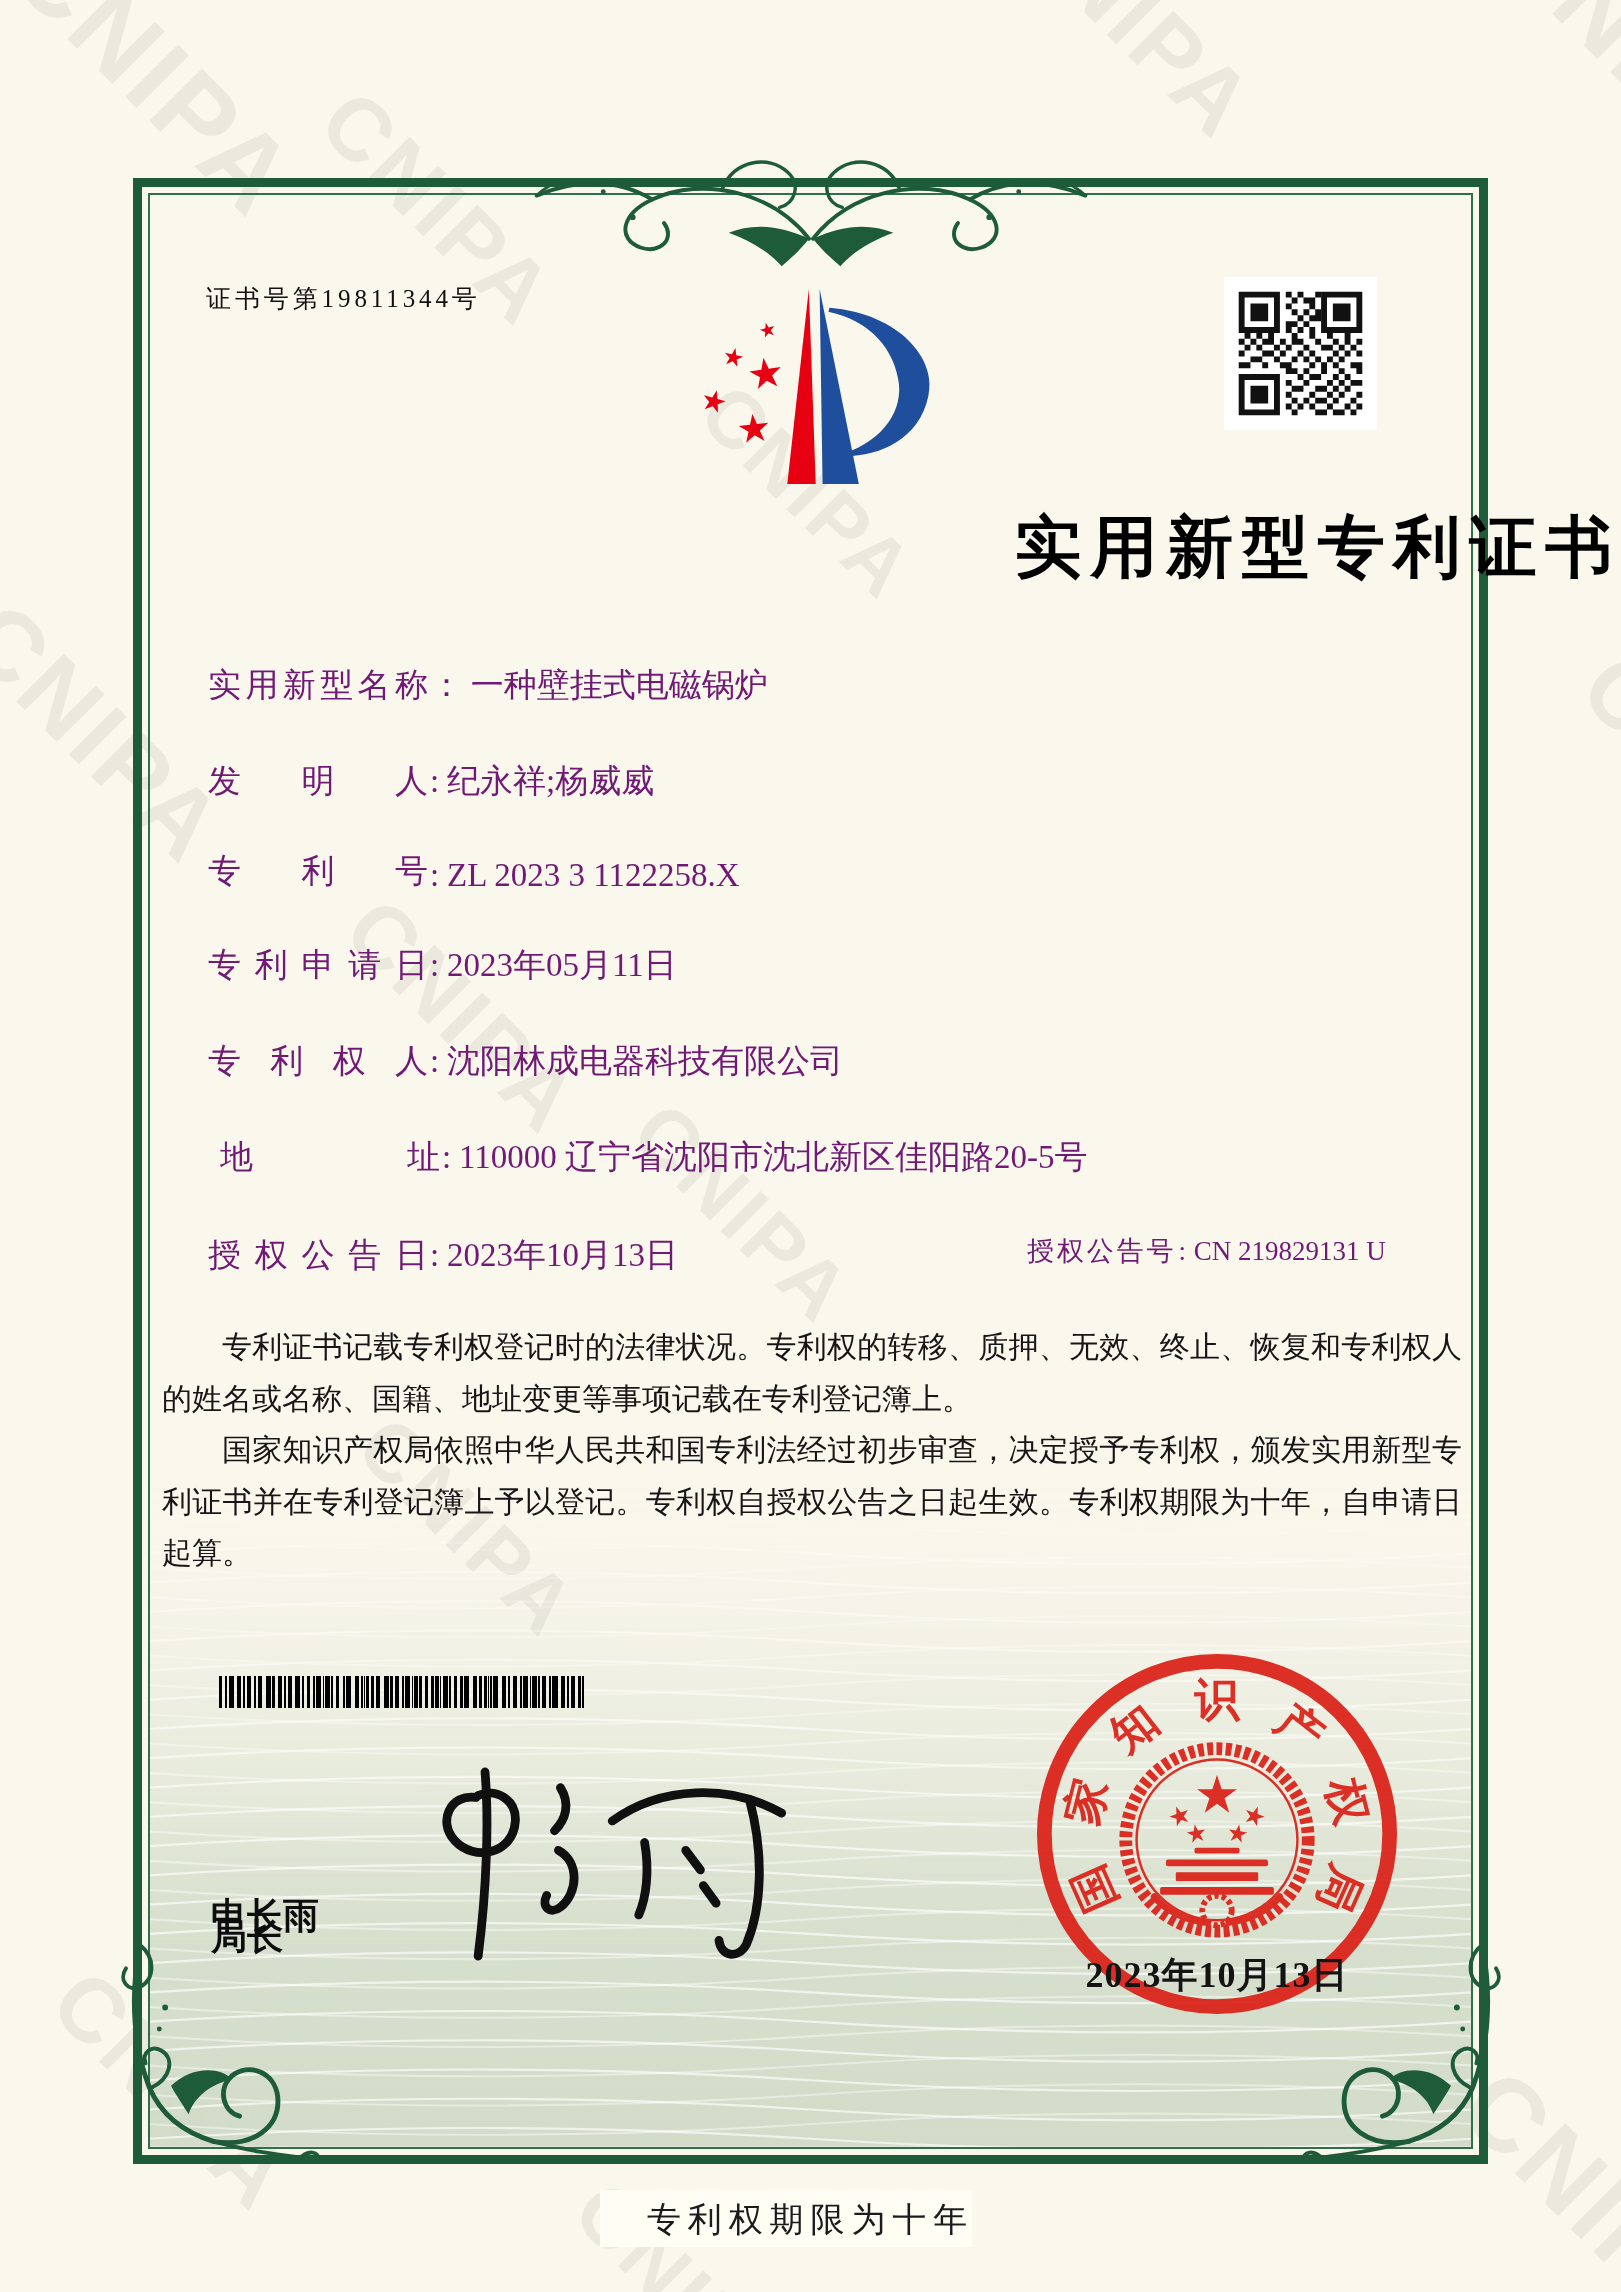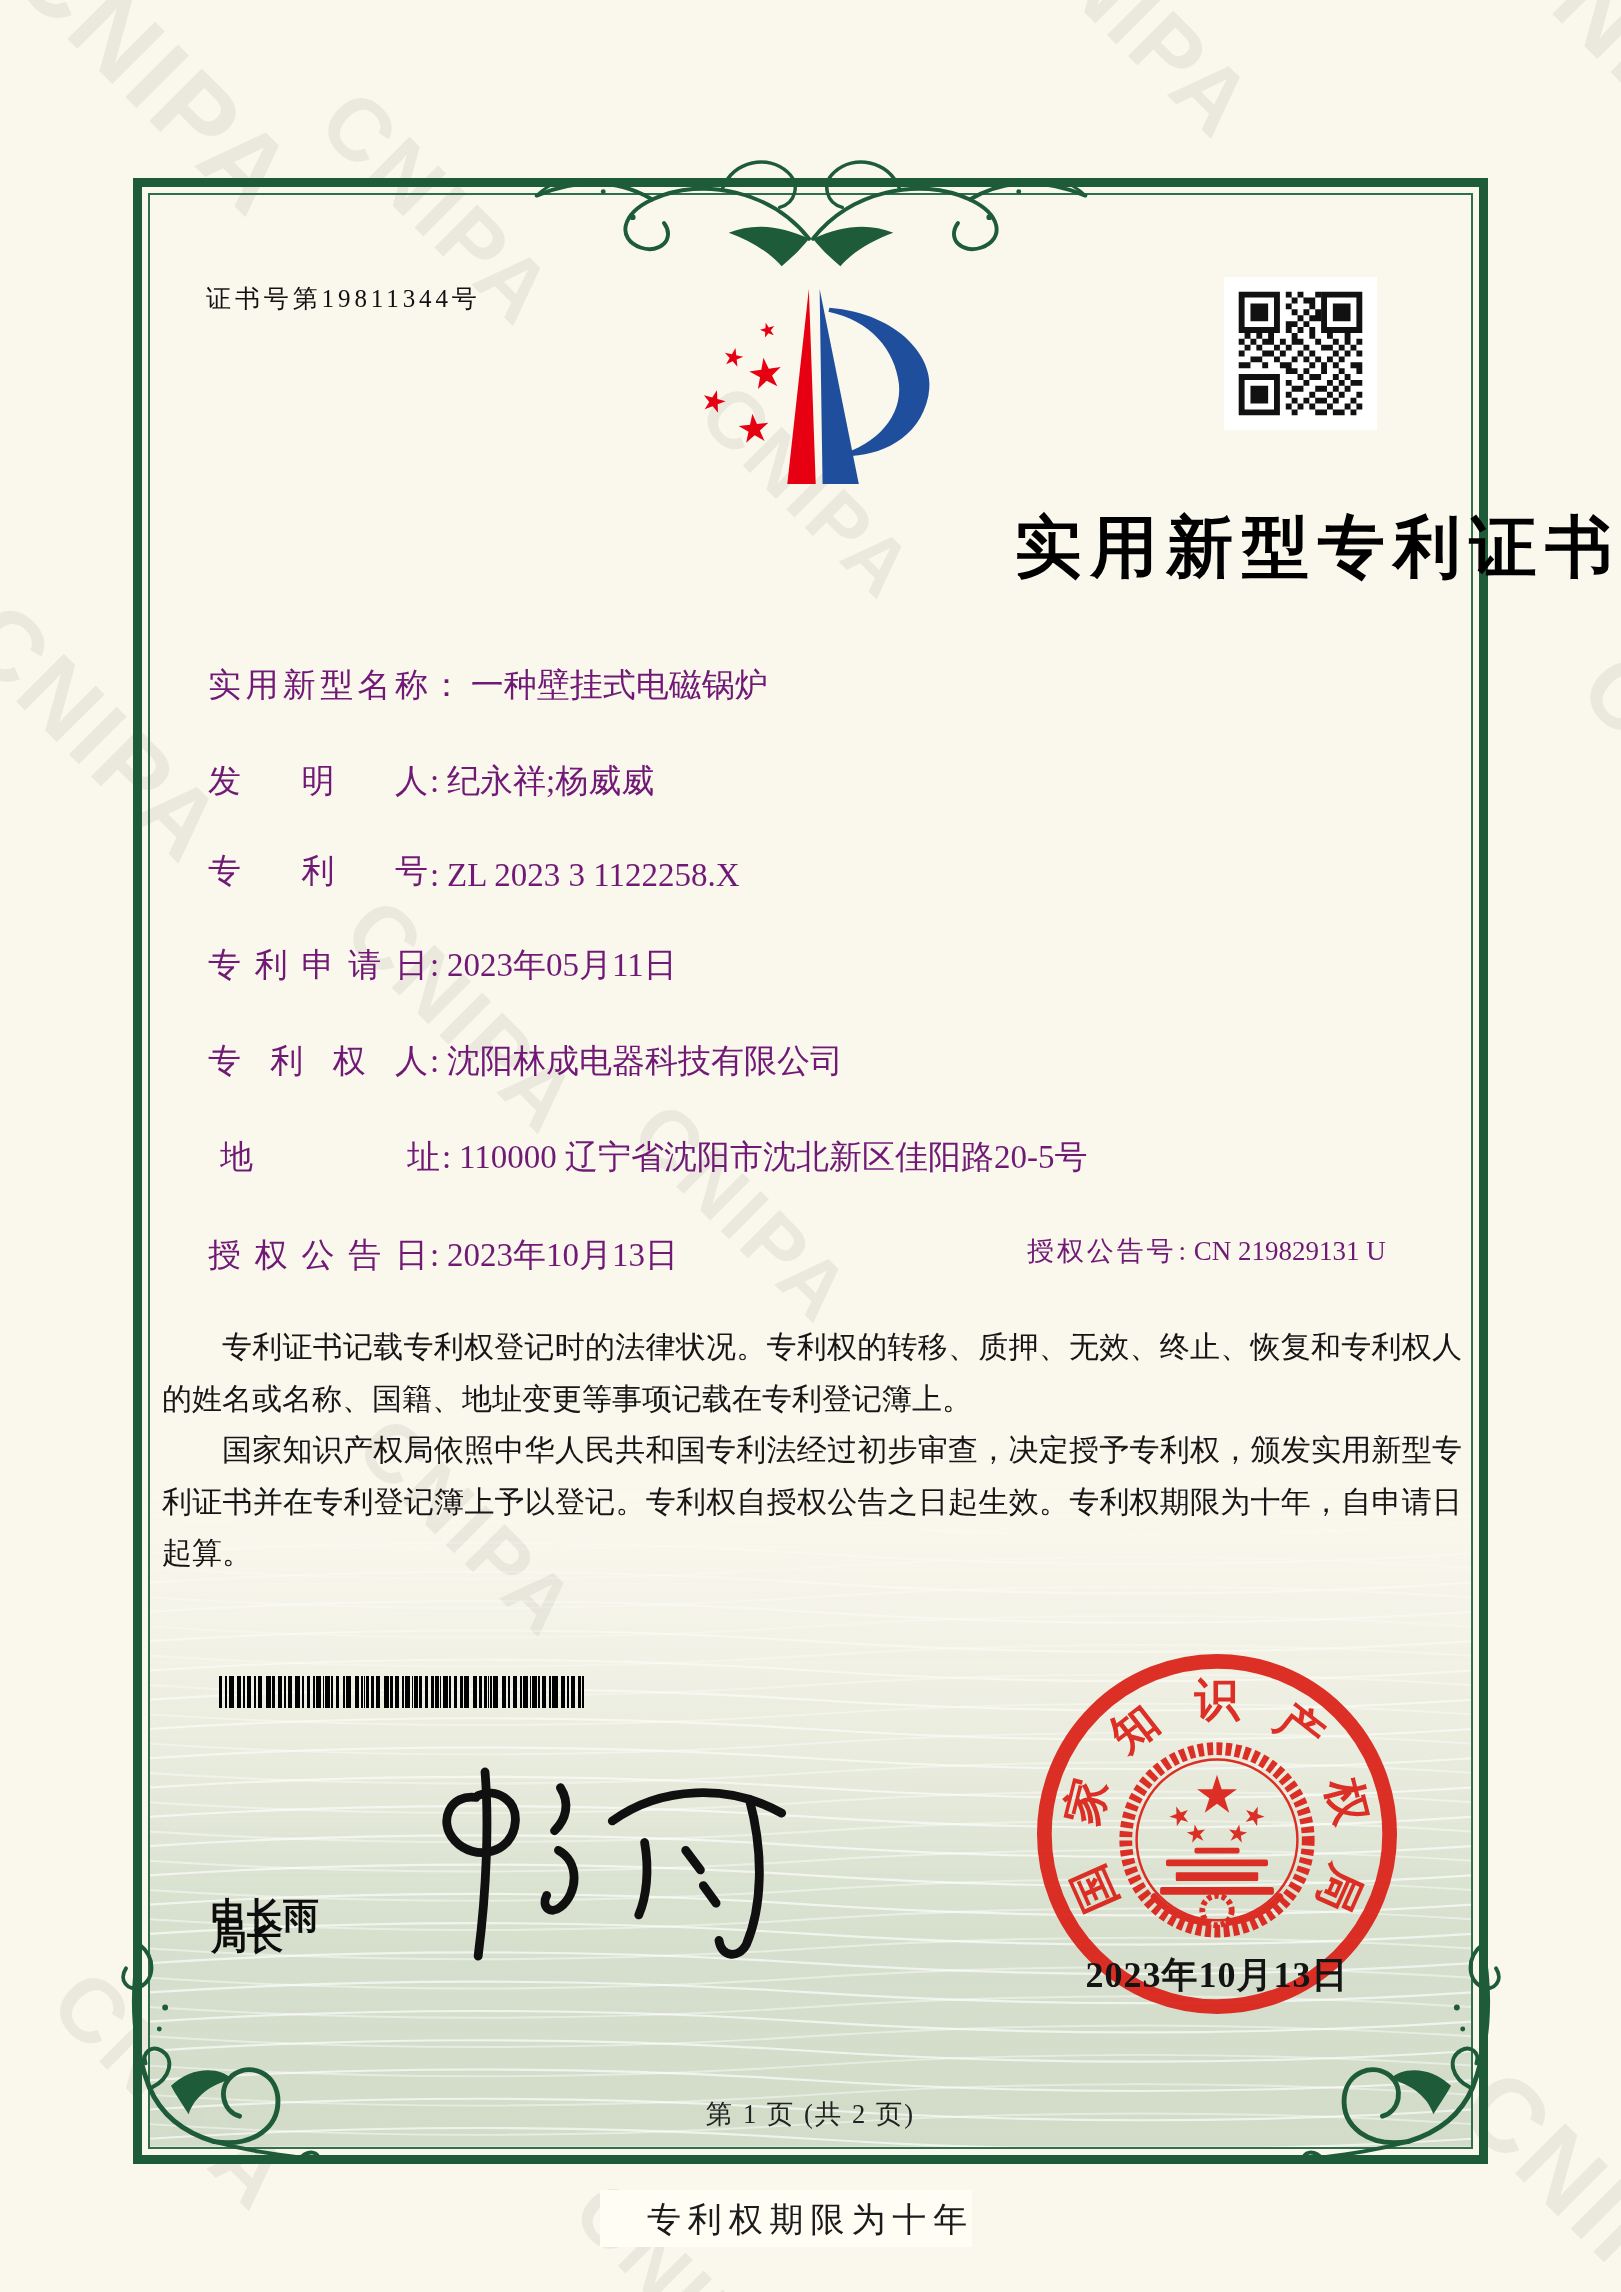--- a/index.html
+++ b/index.html
@@ -330,18 +330,17 @@
           </g>
           <circle cx="0" cy="72" r="15" fill="none" stroke="#DB2118" stroke-width="6" stroke-dasharray="4.5 3"></circle>
           <path d="M-64,58 C-50,74 -30,82 -12,84" fill="none" stroke="#DB2118" stroke-width="7" stroke-linecap="round"></path>
           <path d="M64,58 C50,74 30,82 12,84" fill="none" stroke="#DB2118" stroke-width="7" stroke-linecap="round"></path>
         </g>
       </g>
     </svg>
     <div class="seal-date">2023年10月13日</div>
   </div>
 
-  <div class="page-footer">第 1 页 (共 2 页)</div>
   <div class="note-strip"></div>
   <div class="note-text">专利权期限为十年</div>
 
 </div>
 
 
 </body></html>

